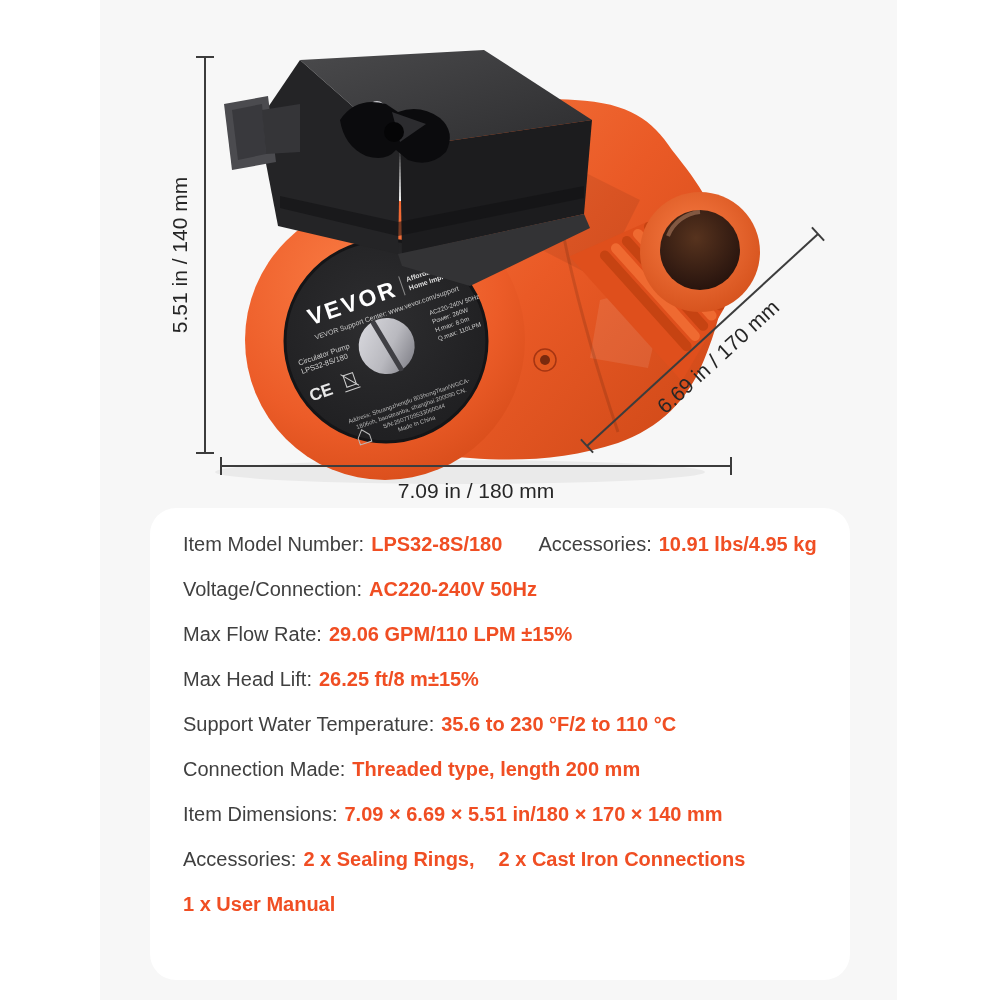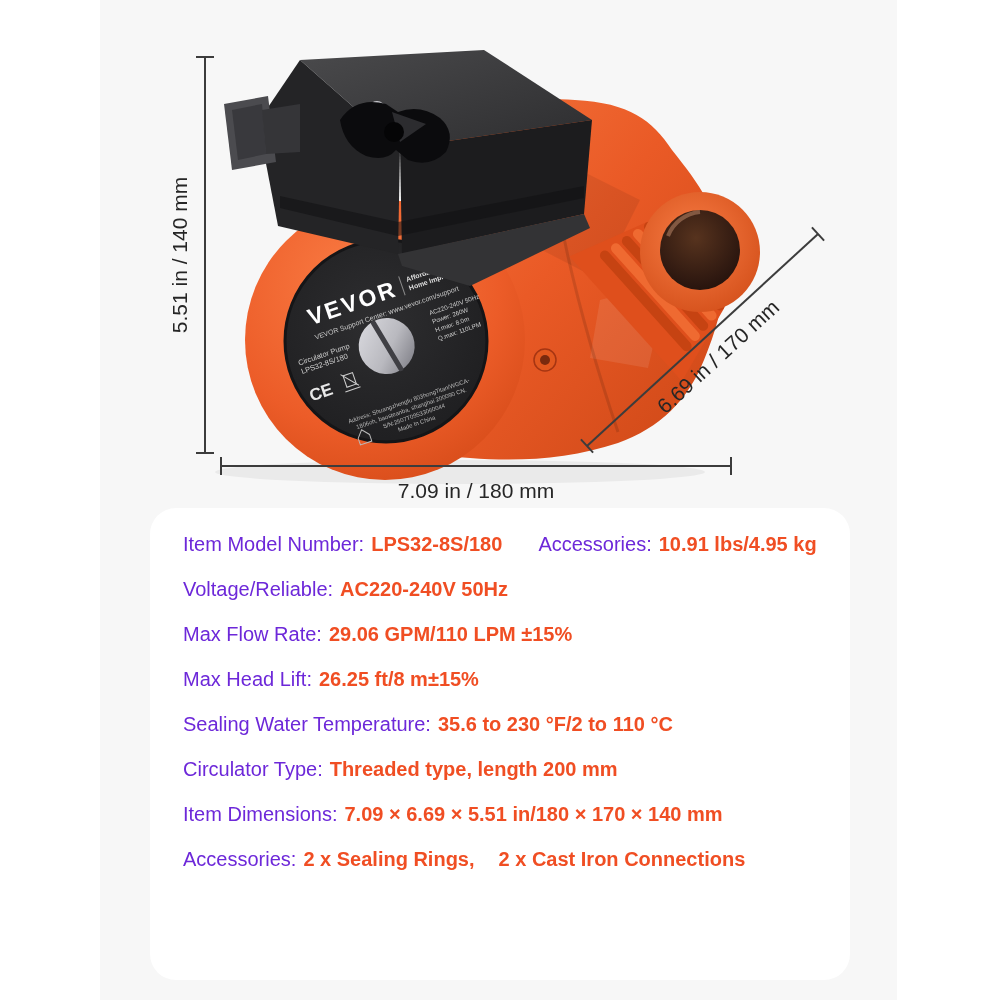--- a/index.html
+++ b/index.html
@@ -4,21 +4,21 @@
 <style>
   html,body{margin:0;padding:0;background:#ffffff;}
   *{box-sizing:border-box;}
   .page{position:relative;width:1000px;height:1000px;background:#ffffff;overflow:hidden;
         font-family:"Liberation Sans", sans-serif;}
   .stage{position:absolute;left:100px;top:0;width:797px;height:1000px;background:#f7f7f7;}
   .scene{position:absolute;left:0;top:0;width:1000px;height:1000px;}
   .spec-card{position:absolute;left:150px;top:508px;width:700px;height:472px;
              background:#ffffff;border-radius:26px;padding:14px 0 0 33px;}
   .spec-row{height:45px;display:flex;align-items:center;white-space:pre;font-size:20px;}
-  .seg-label{color:#6d28d9;font-weight:500;margin-right:7px;}
+  .seg-label{color:#404040;font-weight:500;margin-right:7px;}
   .seg-value{color:#f04e23;font-weight:700;}
   .seg-gap{display:inline-block;height:1px;}
   text{font-family:"Liberation Sans", sans-serif;}
 </style>
 </head>
 <body>
 
 <div class="page">
   <div class="stage"></div>
 
@@ -166,22 +166,23 @@
         <line x1="811.9" y1="227.4" x2="824.1" y2="240.6"></line>
         <line x1="580.9" y1="439.4" x2="593.1" y2="452.6"></line>
         <text transform="translate(723 362) rotate(-42.5)" text-anchor="middle" font-size="21" fill="#262626" stroke="none">6.69 in / 170 mm</text>
       </g>
     </g>
   </svg>
 
   <div class="spec-card">
     <div>
         <div class="spec-row"><span class="seg-label">Item Model Number:</span><span class="seg-value">LPS32-8S/180</span><span class="seg-gap" style="width: 36px;"></span><span class="seg-label">Accessories:</span><span class="seg-value">10.91 lbs/4.95 kg</span></div>
-        <div class="spec-row"><span class="seg-label">Voltage/Reliable:</span><span class="seg-value">AC220-240V 50Hz</span></div>
+        <div class="spec-row"><span class="seg-label">Voltage/Connection:</span><span class="seg-value">AC220-240V 50Hz</span></div>
         <div class="spec-row"><span class="seg-label">Max Flow Rate:</span><span class="seg-value">29.06 GPM/110 LPM ±15%</span></div>
         <div class="spec-row"><span class="seg-label">Max Head Lift:</span><span class="seg-value">26.25 ft/8 m±15%</span></div>
-        <div class="spec-row"><span class="seg-label">Sealing Water Temperature:</span><span class="seg-value">35.6 to 230 °F/2 to 110 °C</span></div>
-        <div class="spec-row"><span class="seg-label">Circulator Type:</span><span class="seg-value">Threaded type, length 200 mm</span></div>
+        <div class="spec-row"><span class="seg-label">Support Water Temperature:</span><span class="seg-value">35.6 to 230 °F/2 to 110 °C</span></div>
+        <div class="spec-row"><span class="seg-label">Connection Made:</span><span class="seg-value">Threaded type, length 200 mm</span></div>
         <div class="spec-row"><span class="seg-label">Item Dimensions:</span><span class="seg-value">7.09 × 6.69 × 5.51 in/180 × 170 × 140 mm</span></div>
         <div class="spec-row"><span class="seg-label">Accessories:</span><span class="seg-value">2 x Sealing Rings,</span><span class="seg-gap" style="width: 24px;"></span><span class="seg-value">2 x Cast Iron Connections</span></div>
+        <div class="spec-row"><span class="seg-value">1 x User Manual</span></div>
       </div>
   </div>
 </div>
 
 </body></html>

